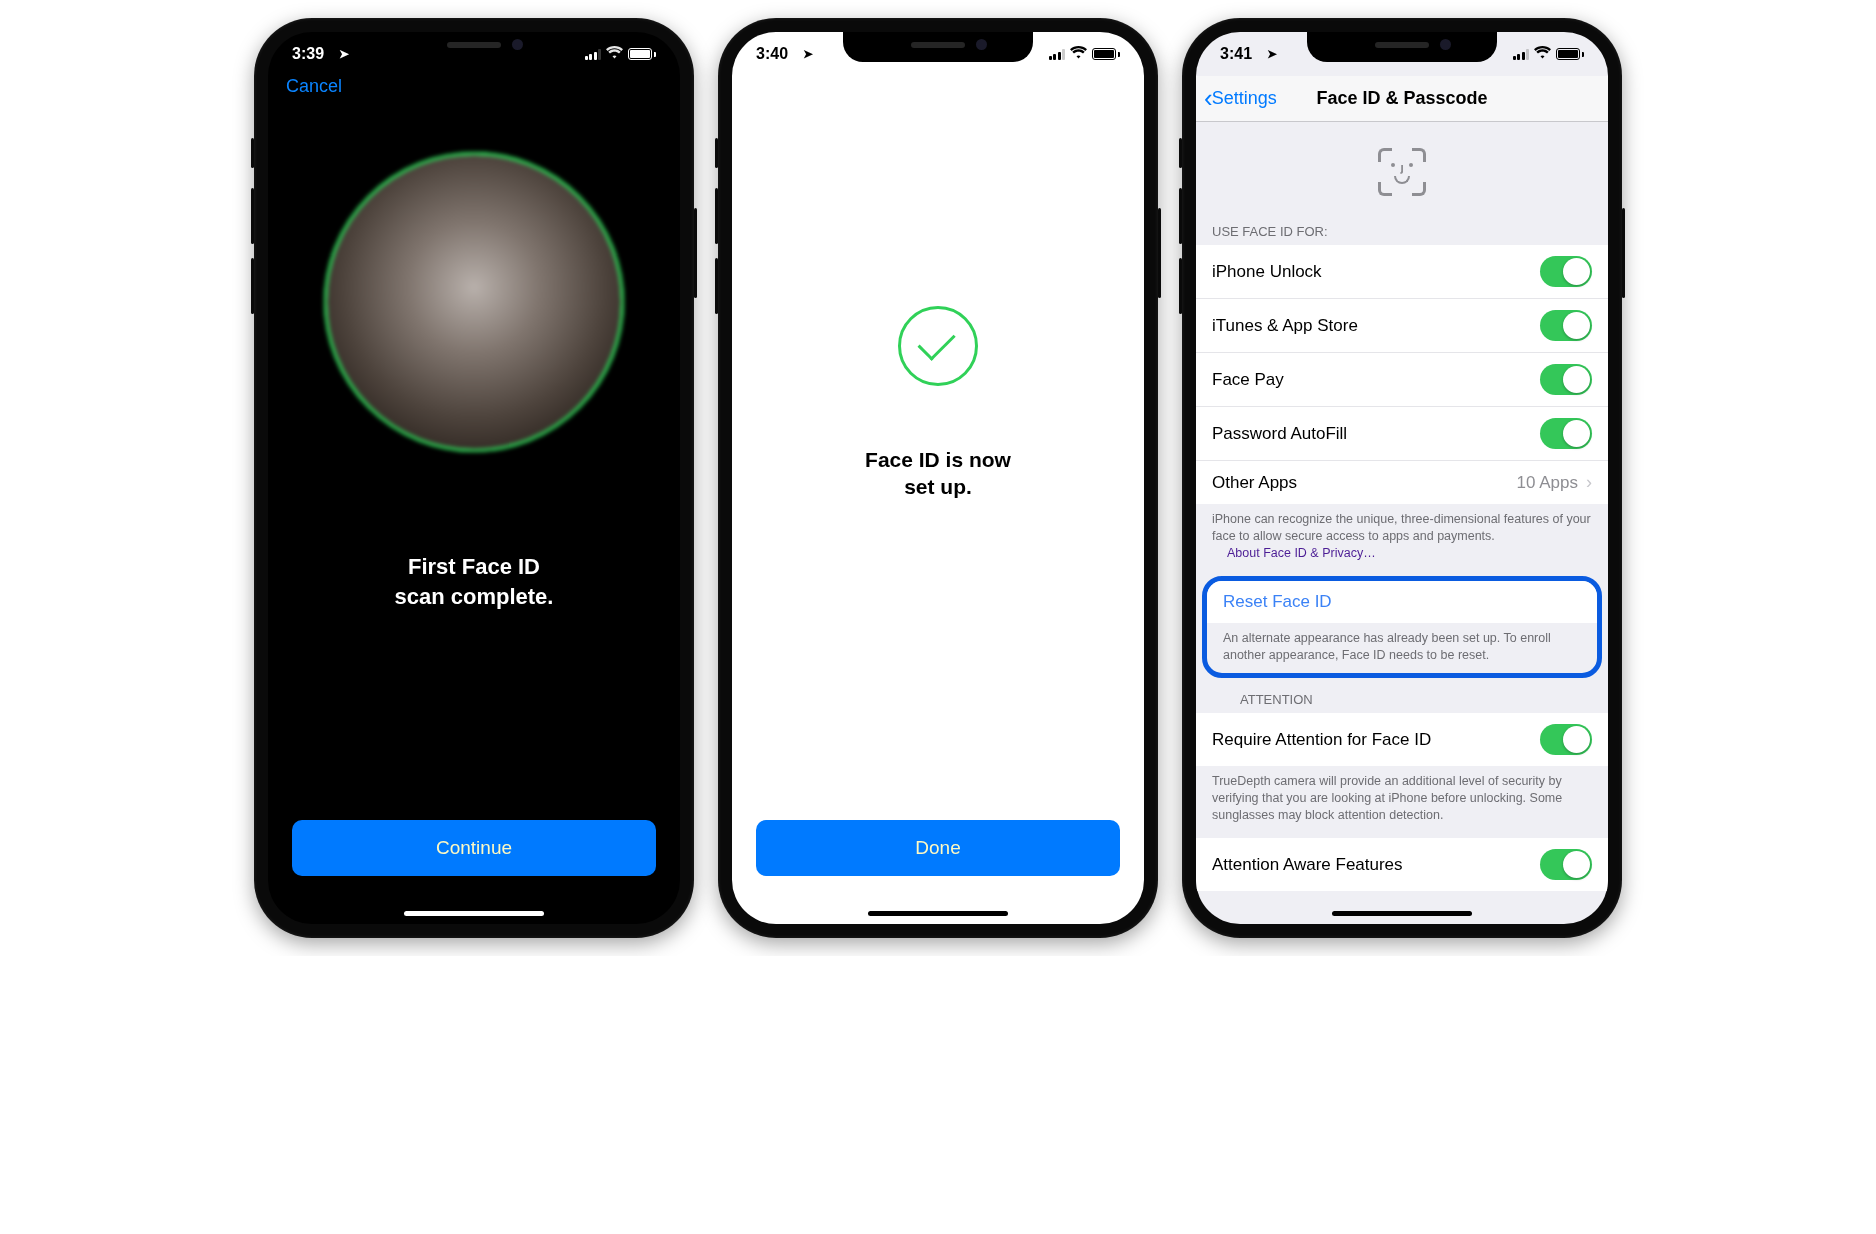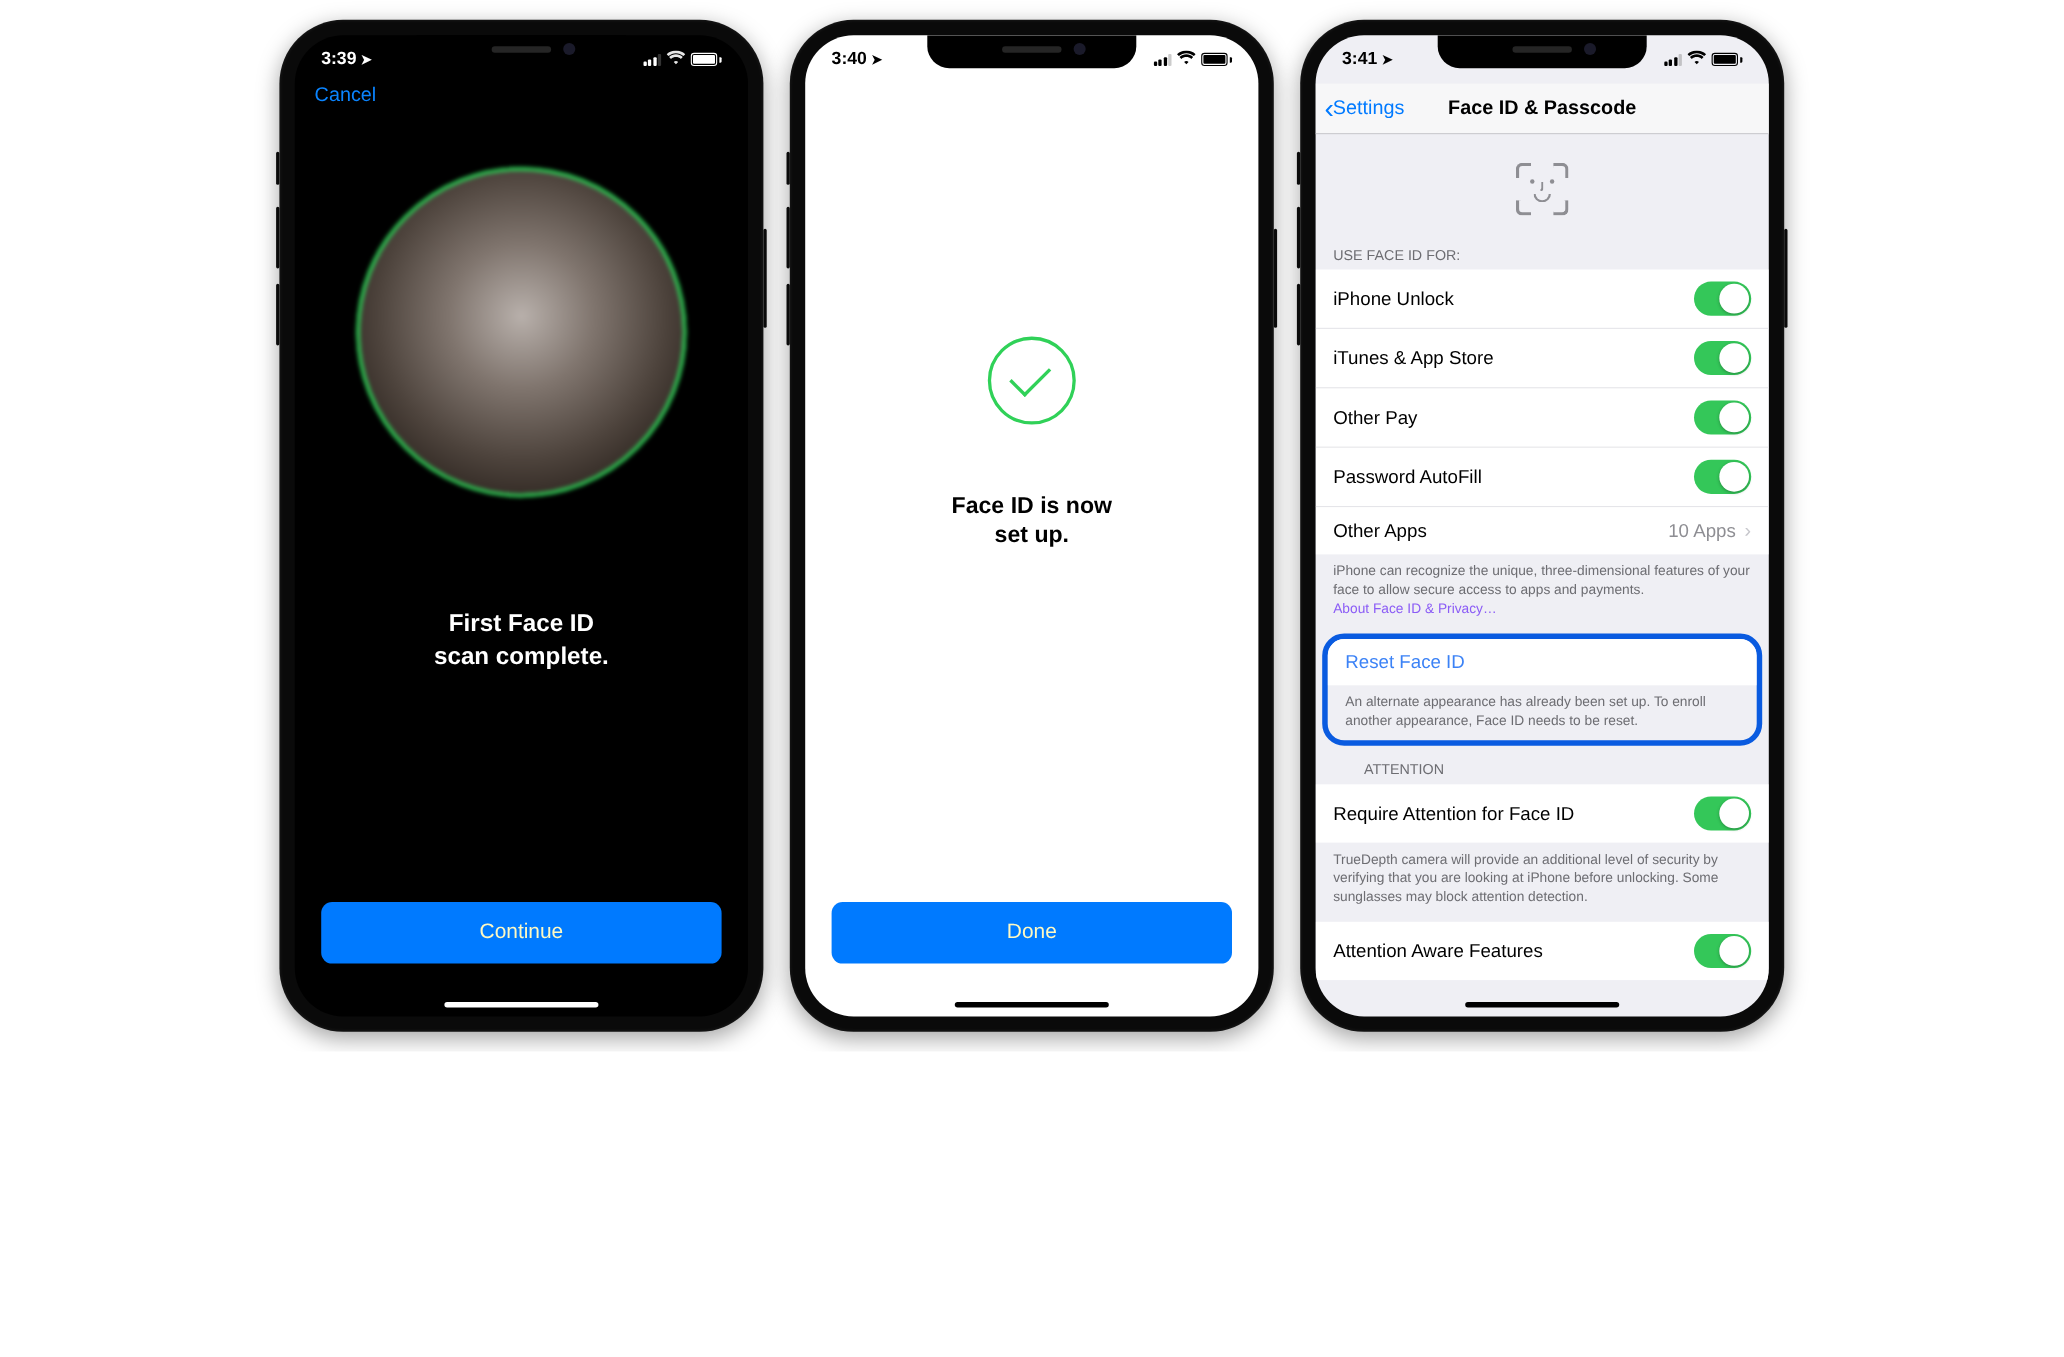--- a/index.html
+++ b/index.html
@@ -52,21 +52,21 @@
     display: flex;
     justify-content: space-between;
     align-items: center;
     padding: 0 24px;
     font-size: 16px;
     font-weight: 600;
     position: relative;
     z-index: 5;
   }
   .dark .status { color:#fff; }
-  .sb-left { display:flex; align-items:center; gap:4px; }
+  .sb-left { display:flex; align-items:center; gap:15px; }
   .sb-right { display:flex; align-items:center; gap:5px; }
   .loc-arrow { font-size:12px; }
   .signal-bars { display:flex; align-items:flex-end; gap:1.5px; height:12px;}
   .signal-bars span { width:3px; background: currentColor; border-radius:1px;}
   .signal-bars span.off { background: rgba(128,128,128,.4); }
   .signal-bars .b1{height:4px;} .signal-bars .b2{height:6px;} .signal-bars .b3{height:8px;} .signal-bars .b4{height:11px;}
   .wifi-ic { font-size:14px; }
   .batt-wrap { display:flex; align-items:center; gap:2px;}
   .batt { width:24px; height:12px; border:1px solid currentColor; border-radius:3px; position:relative; padding:1px;}
   .batt-fill { width:100%; height:100%; background:currentColor; border-radius:1px;}
@@ -132,21 +132,21 @@
     display:flex; align-items:center; justify-content:space-between;
     padding:11px 16px; font-size:17px;
     border-bottom:1px solid #e5e5e9;
   }
   .cell:last-child{ border-bottom:none; }
   .cell-right { display:flex; align-items:center; gap:8px; color:#8e8e93;}
   .chev-r { color:#c7c7cc; font-size:18px;}
   .toggle { width:52px; height:31px; border-radius:16px; background:#34c759; position:relative; cursor:pointer;}
   .toggle::after{content:''; position:absolute; right:2px; top:2px; width:27px; height:27px; background:#fff; border-radius:50%; box-shadow:0 1px 3px rgba(0,0,0,.3);}
   .footer-text { font-size:12.5px; color:#6d6d72; padding:7px 16px 14px; line-height:1.35;}
-  .footer-link { color:#8b5cf6; }
+  .footer-link { color:#4c1d95;margin-left:15px; }
   .reset-cell .label { color:#3b82f6; }
   .highlight-box { border:5px solid #0a5be0; border-radius:20px; margin:0 6px; padding:0; overflow:hidden;}
   .highlight-box .cell-group{ border-radius:0;}
   .highlight-box .footer-text{ padding-bottom:10px;}
 
   .scroll { height: calc(100% - 44px - 46px); overflow:hidden; }
 
   
   .btn-side{position:absolute; background:#0a0a0a; border-radius:2px;}
   .vol-up{left:-3px; top:170px; width:3px; height:56px;}
@@ -320,21 +320,21 @@
       <div class="cell-group">
         <div class="cell">
           <span class="label">iPhone Unlock</span>
           <div class="toggle"></div>
         </div>
         <div class="cell">
           <span class="label">iTunes &amp; App Store</span>
           <div class="toggle"></div>
         </div>
         <div class="cell">
-          <span class="label">Other Pay</span>
+          <span class="label">Face Pay</span>
           <div class="toggle"></div>
         </div>
         <div class="cell">
           <span class="label">Password AutoFill</span>
           <div class="toggle"></div>
         </div>
         <div class="cell">
           <span class="label">Other Apps</span>
           <div class="cell-right">
             <span>10 Apps</span>

